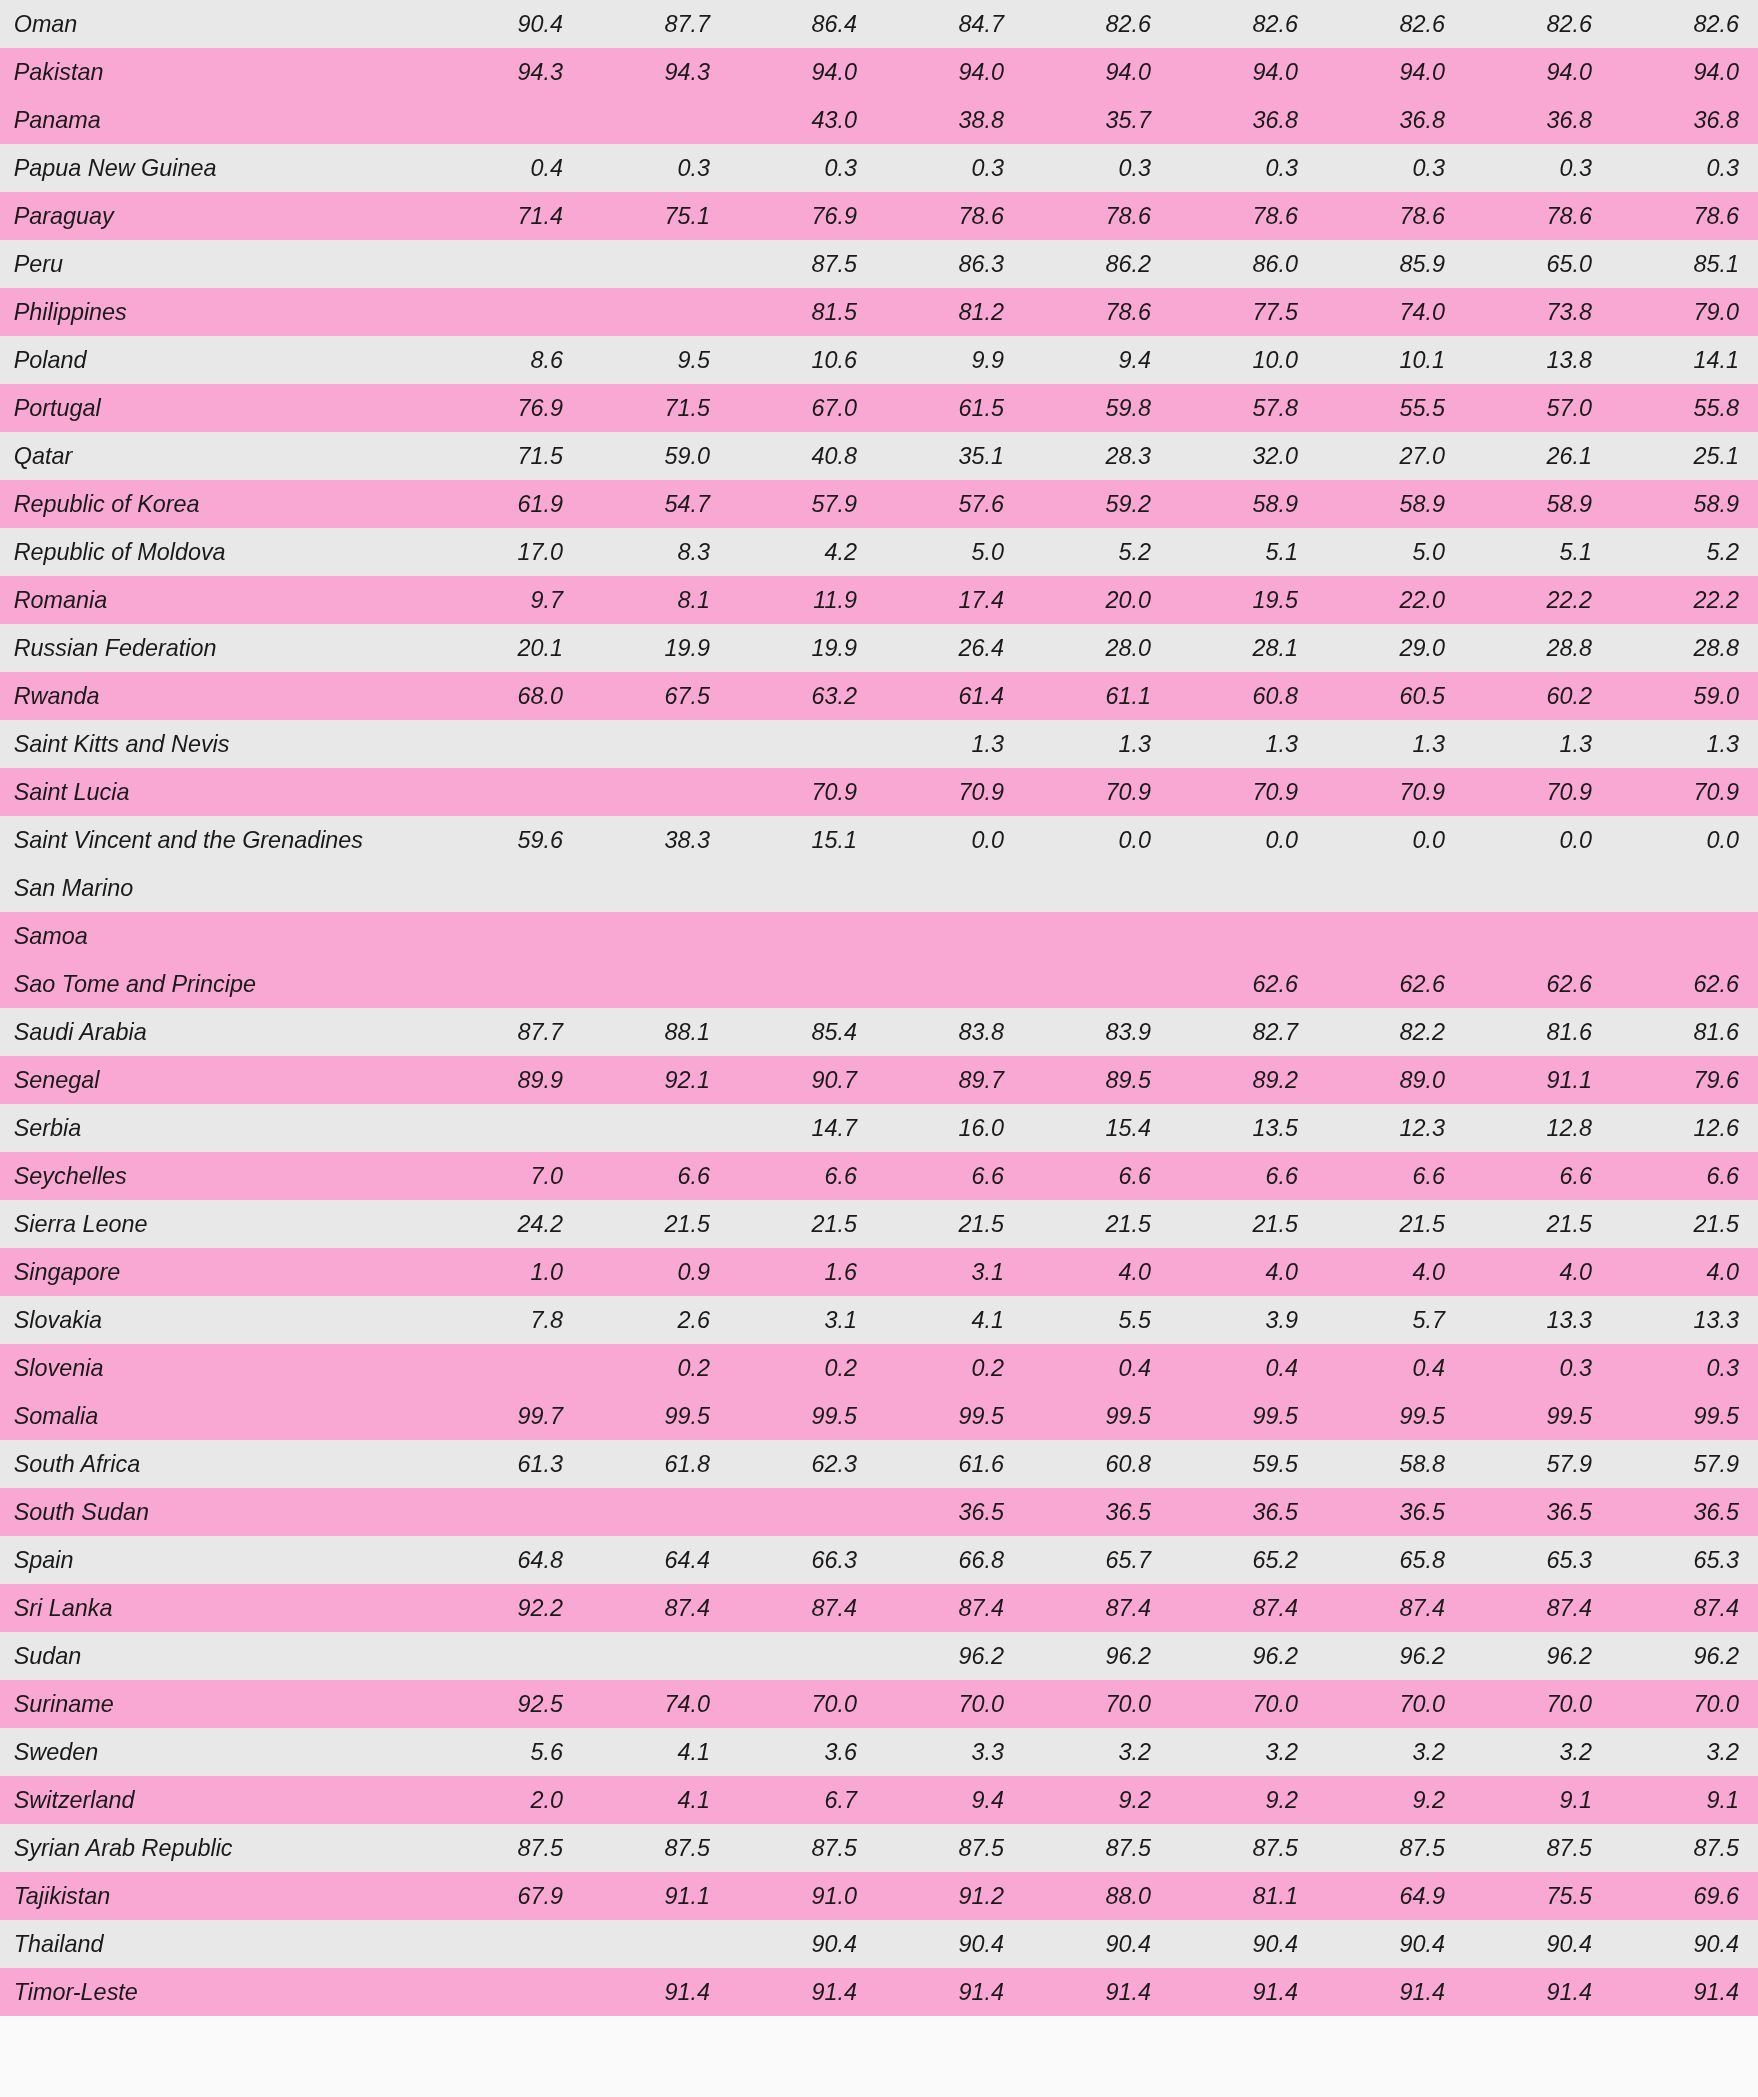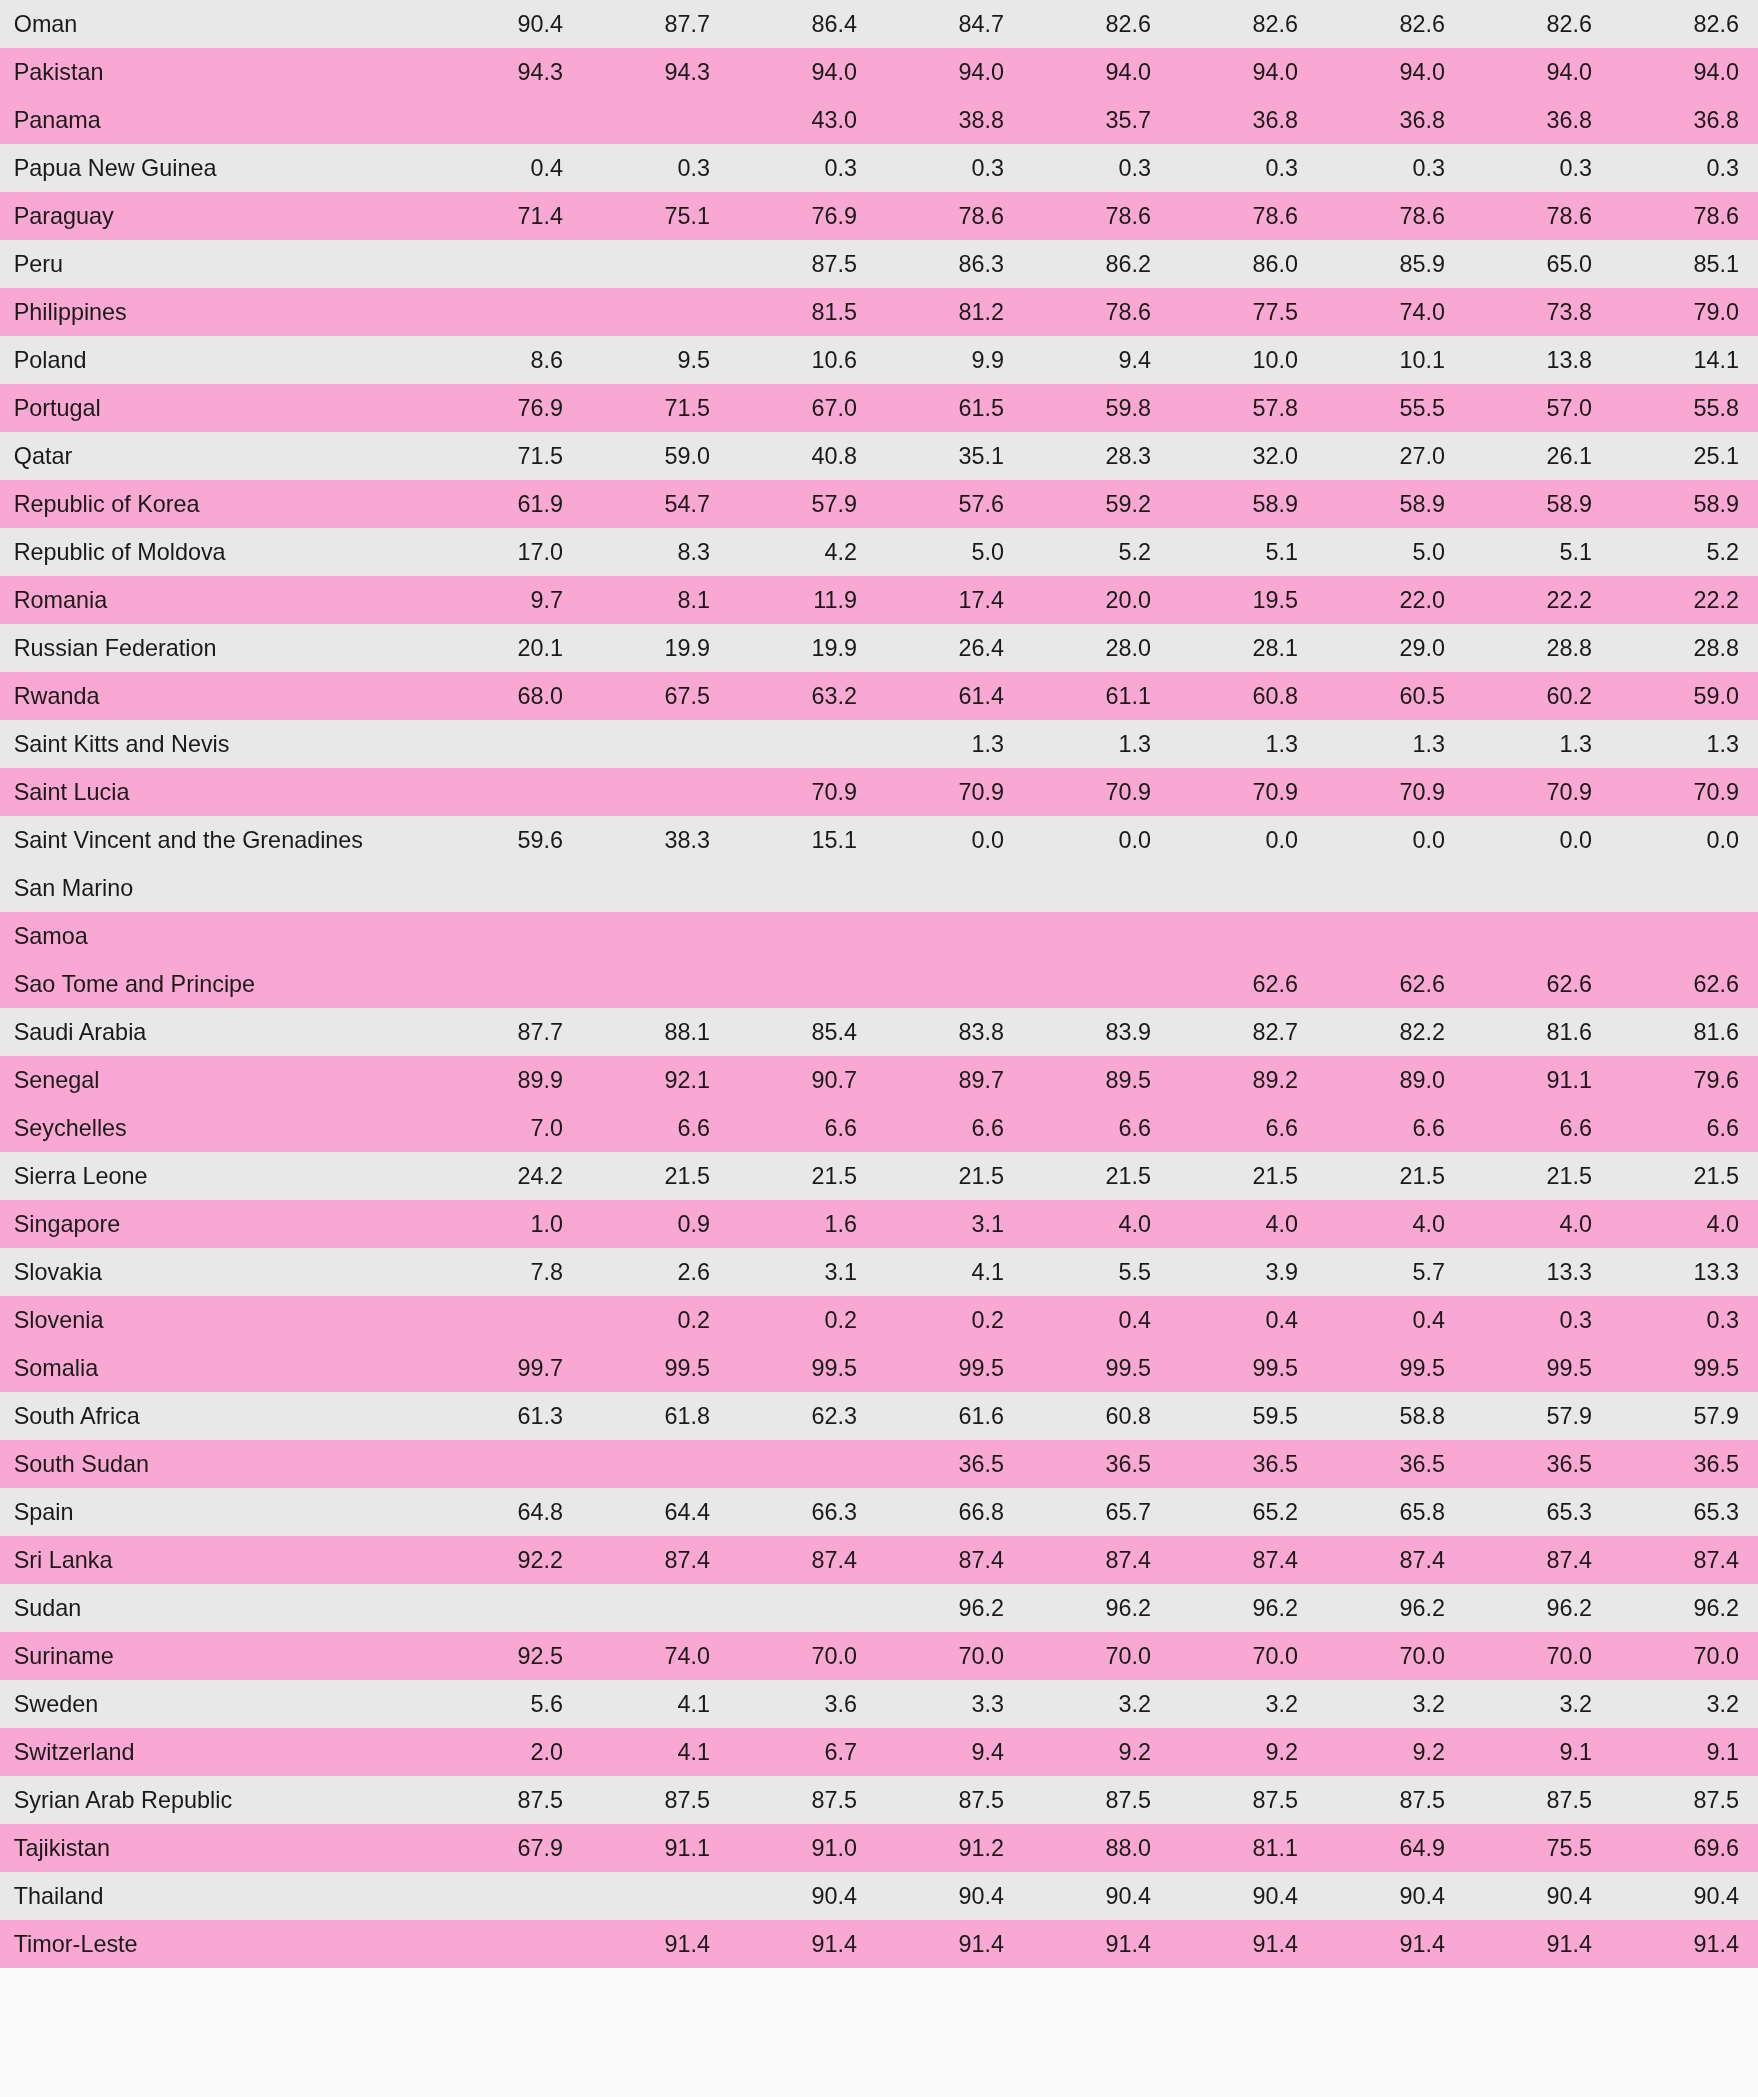--- a/index.html
+++ b/index.html
@@ -9,20 +9,21 @@
   }
   #page {
     width: 1758px;
     height: 2097px;
     overflow: hidden;
     font-family: "Liberation Sans", "DejaVu Sans", sans-serif;
     font-weight: 300;
     font-size: 23.4px;
     color: #1a1a1a;
     background: #fafafa;
+    font-style: italic;
   }
   .row {
     display: grid;
     grid-template-columns: 416px repeat(9, 147px);
     align-items: center;
     height: 48px;
     box-sizing: border-box;
     padding-right: 22.6px;
   }
   .row.alt { background: #e8e8e8; }
@@ -313,20 +314,32 @@
         <span class="cell-val">89.9</span>
         <span class="cell-val">92.1</span>
         <span class="cell-val">90.7</span>
         <span class="cell-val">89.7</span>
         <span class="cell-val">89.5</span>
         <span class="cell-val">89.2</span>
         <span class="cell-val">89.0</span>
         <span class="cell-val">91.1</span>
         <span class="cell-val">79.6</span>
       </div>
+      <div class="row alt">
+        <span class="cell-country">Serbia</span>
+        <span class="cell-val"></span>
+        <span class="cell-val"></span>
+        <span class="cell-val">14.7</span>
+        <span class="cell-val">16.0</span>
+        <span class="cell-val">15.4</span>
+        <span class="cell-val">13.5</span>
+        <span class="cell-val">12.3</span>
+        <span class="cell-val">12.8</span>
+        <span class="cell-val">12.6</span>
+      </div>
       <div class="row base">
         <span class="cell-country">Seychelles</span>
         <span class="cell-val">7.0</span>
         <span class="cell-val">6.6</span>
         <span class="cell-val">6.6</span>
         <span class="cell-val">6.6</span>
         <span class="cell-val">6.6</span>
         <span class="cell-val">6.6</span>
         <span class="cell-val">6.6</span>
         <span class="cell-val">6.6</span>

